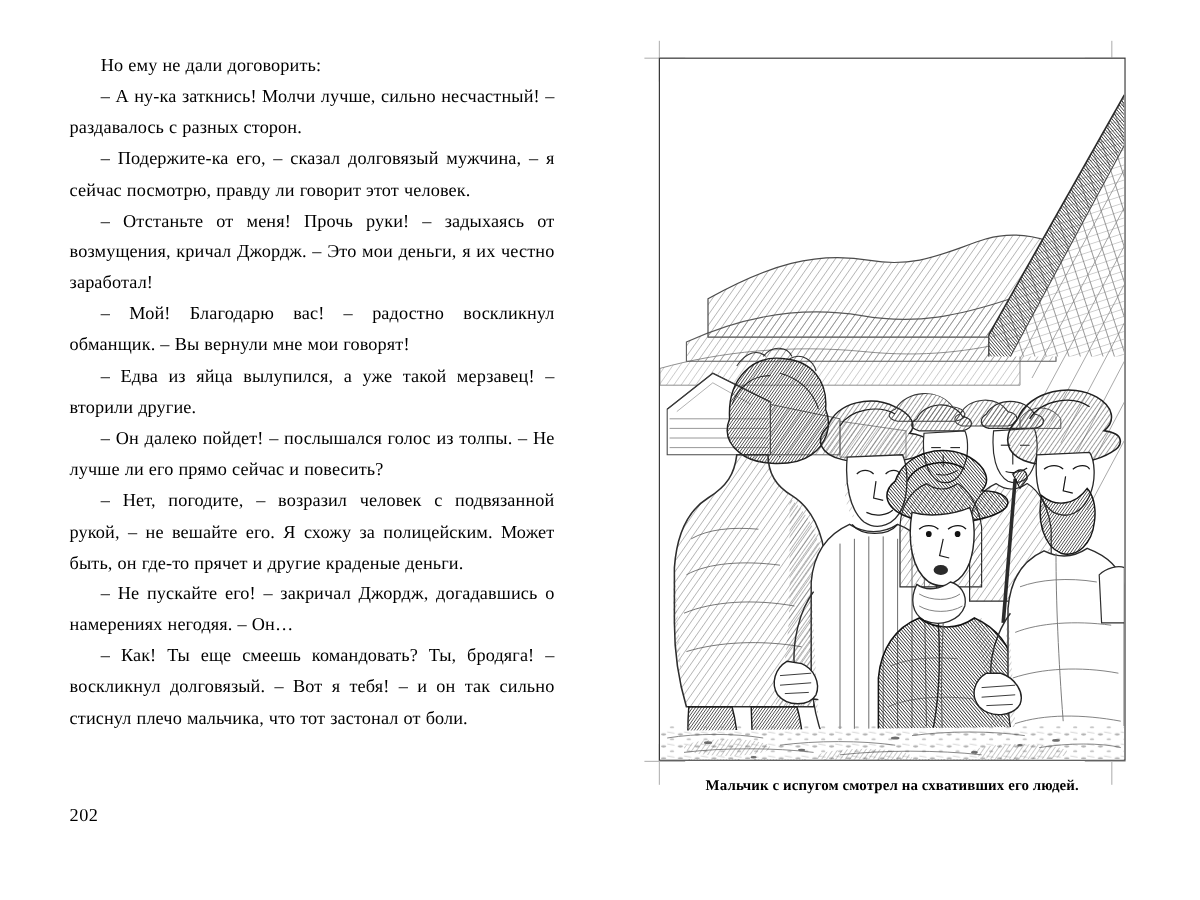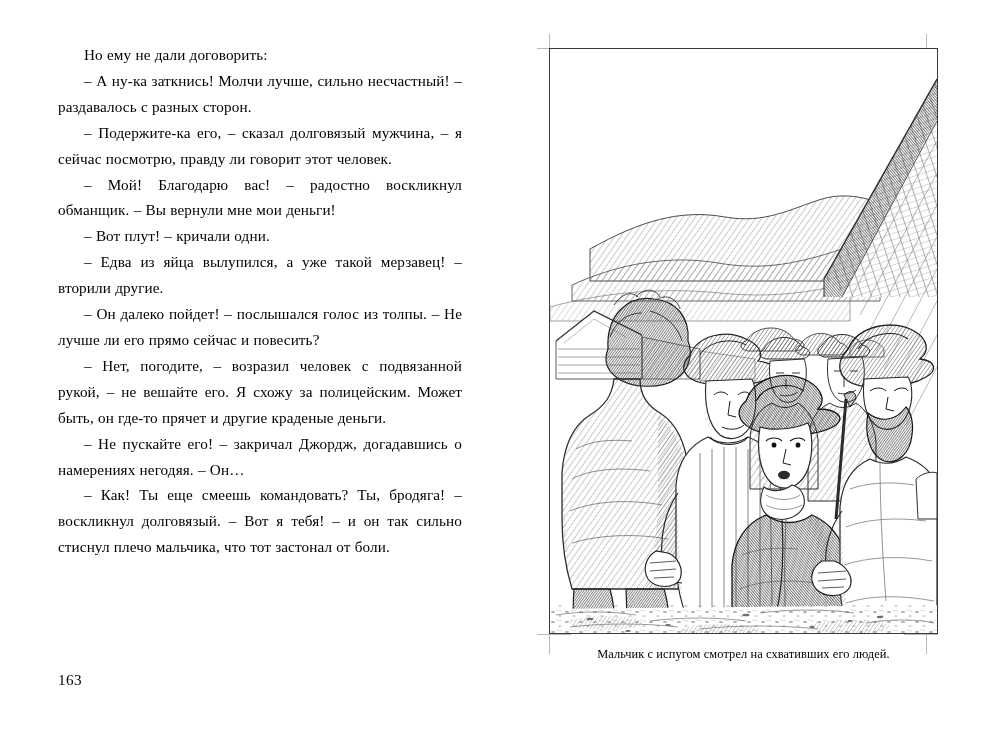--- a/index.html
+++ b/index.html
@@ -50,20 +50,21 @@
     letter-spacing: 0.4px;
   }
 
   
   .illus-wrap {
     position: absolute;
     left: 537px;
     top: 34px;
     width: 414px;
     height: 650px;
+    font-weight: bold;
   }
   
   .crop {
     position: absolute;
     background: #b9b9b9;
   }
   .crop.h { height: 1px; width: 34px; }
   .crop.v { width: 1px; height: 34px; }
   .crop.tl-h { left: 0px;   top: 14px; }
   .crop.tl-v { left: 12px;  top: 0px; }
@@ -100,31 +101,31 @@
 </style>
 </head>
 <body>
 
 <div class="page">
 
   <div class="text-column">
     <p class="para indent">Но ему не дали договорить:</p>
     <p class="para indent">– А ну-ка заткнись! Молчи лучше, сильно несчастный! – раздавалось с разных сторон.</p>
     <p class="para indent">– Подержите-ка его, – сказал долговязый мужчина, – я сейчас посмотрю, правду ли говорит этот человек.</p>
-    <p class="para indent">– Мой! Благодарю вас! – радостно воскликнул обманщик. – Вы вернули мне мои деньги!</p>
-    <p class="para indent">– Вот плут! – кричали одни.</p>
+    <p class="para indent">– Отстаньте от меня! Прочь руки! – задыхаясь от возмущения, кричал Джордж. – Это мои деньги, я их честно заработал!</p>
+    <p class="para indent">– Мой! Благодарю вас! – радостно воскликнул обманщик. – Вы вернули мне мои говорят!</p>
     <p class="para indent">– Едва из яйца вылупился, а уже такой мерзавец! – вторили другие.</p>
     <p class="para indent">– Он далеко пойдет! – послышался голос из толпы. – Не лучше ли его прямо сейчас и повесить?</p>
     <p class="para indent">– Нет, погодите, – возразил человек с подвязанной рукой, – не вешайте его. Я схожу за полицейским. Может быть, он где-то прячет и другие краденые деньги.</p>
     <p class="para indent">– Не пускайте его! – закричал Джордж, догадавшись о намерениях негодяя. – Он…</p>
     <p class="para indent">– Как! Ты еще смеешь командовать? Ты, бродяга! – воскликнул долговязый. – Вот я тебя! – и он так сильно стиснул плечо мальчика, что тот застонал от боли.</p>
 
   </div>
 
-  <div class="page-number">163</div>
+  <div class="page-number">202</div>
 
   <div class="illus-wrap">
 
     <div class="crop h tl-h"></div>
     <div class="crop v tl-v"></div>
     <div class="crop h tr-h"></div>
     <div class="crop v tr-v"></div>
     <div class="crop h bl-h"></div>
     <div class="crop v bl-v"></div>
     <div class="crop h br-h"></div>

